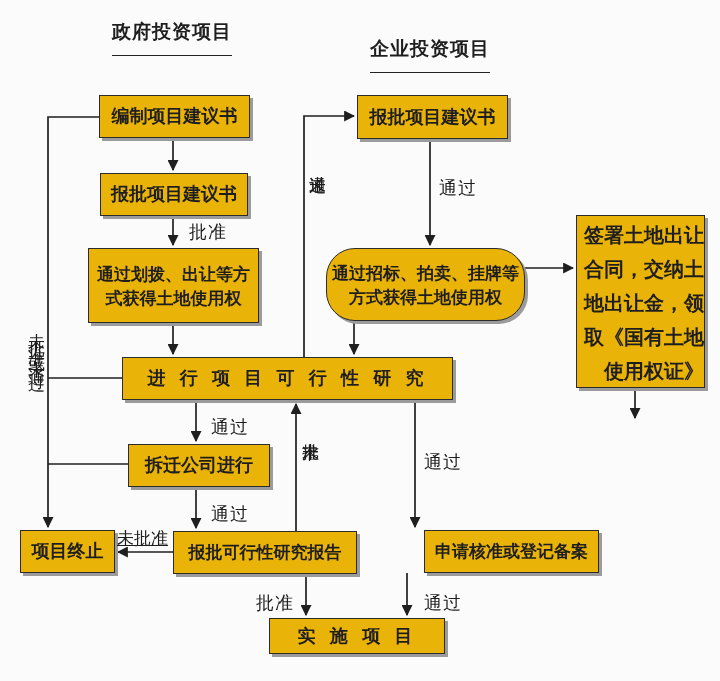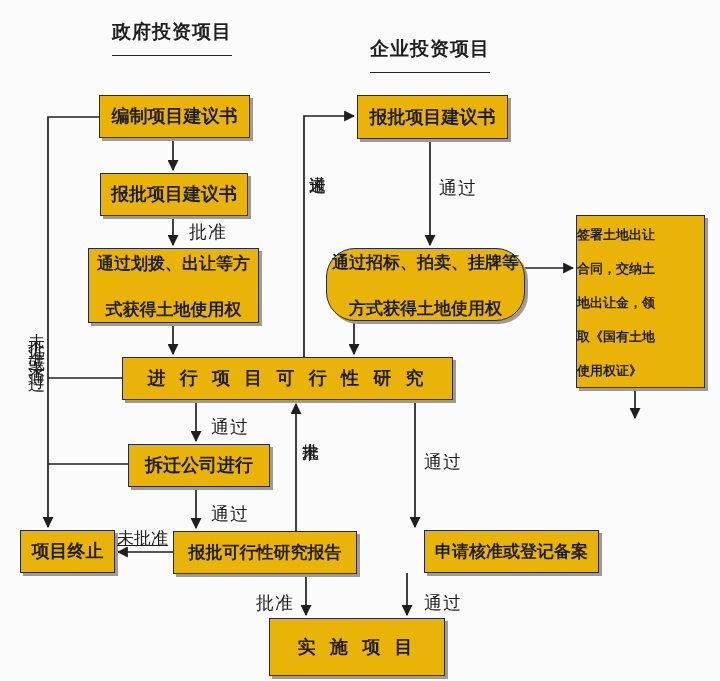--- a/index.html
+++ b/index.html
@@ -24,26 +24,26 @@
     justify-content:center;
     text-align:center;
     font-size:18px;
     line-height:1.35;
     white-space:pre-line;
     font-weight:bold;
   }
   .box.small{font-size:17px;}
   .box.para{
     display:block;
-    text-align:left;
-    font-size:13px;
+    text-align:right;
+    font-size:20px;
     line-height:34px;
     padding-top:2px;
   }
-  .box.two-line{line-height:46px;font-size:17px;}
+  .box.two-line{line-height:24px;font-size:17px;}
   .spread{letter-spacing:4px;}
   .title{
     position:absolute;
     font-size:19px;
     font-weight:bold;
     text-align:center;
     letter-spacing:1px;
   }
   .title span{
     display:inline-block;
@@ -126,21 +126,21 @@
   <div class="box spread" style="left:122px;top:357px;width:331px;height:43px;">进 行 项 目 可 行 性 研 究</div>
 
   <div class="box" style="left:128px;top:444px;width:142px;height:43px;">拆迁公司进行</div>
 
   <div class="box small" style="left:173px;top:531px;width:184px;height:43px;">报批可行性研究报告</div>
 
   <div class="box" style="left:20px;top:530px;width:95px;height:43px;">项目终止</div>
 
   <div class="box small" style="left:376px;top:530px;width:175px;height:43px;margin-left:48px;">申请核准或登记备案</div>
 
-  <div class="box spread" style="left:269px;top:618px;width:176px;height:58px;">实 施 项 目</div>
+  <div class="box spread" style="left:269px;top:618px;width:176px;height:36px;">实 施 项 目</div>
 
 
   <div class="lbl" style="left:189px;top:220px;">批准</div>
 
   <div class="lbl" style="left:439px;top:176px;">通过</div>
 
   <div class="lbl sm vert" style="left:307px;top:163px;">未通过</div>
 
   <div class="lbl" style="left:211px;top:415px;">通过</div>
 

